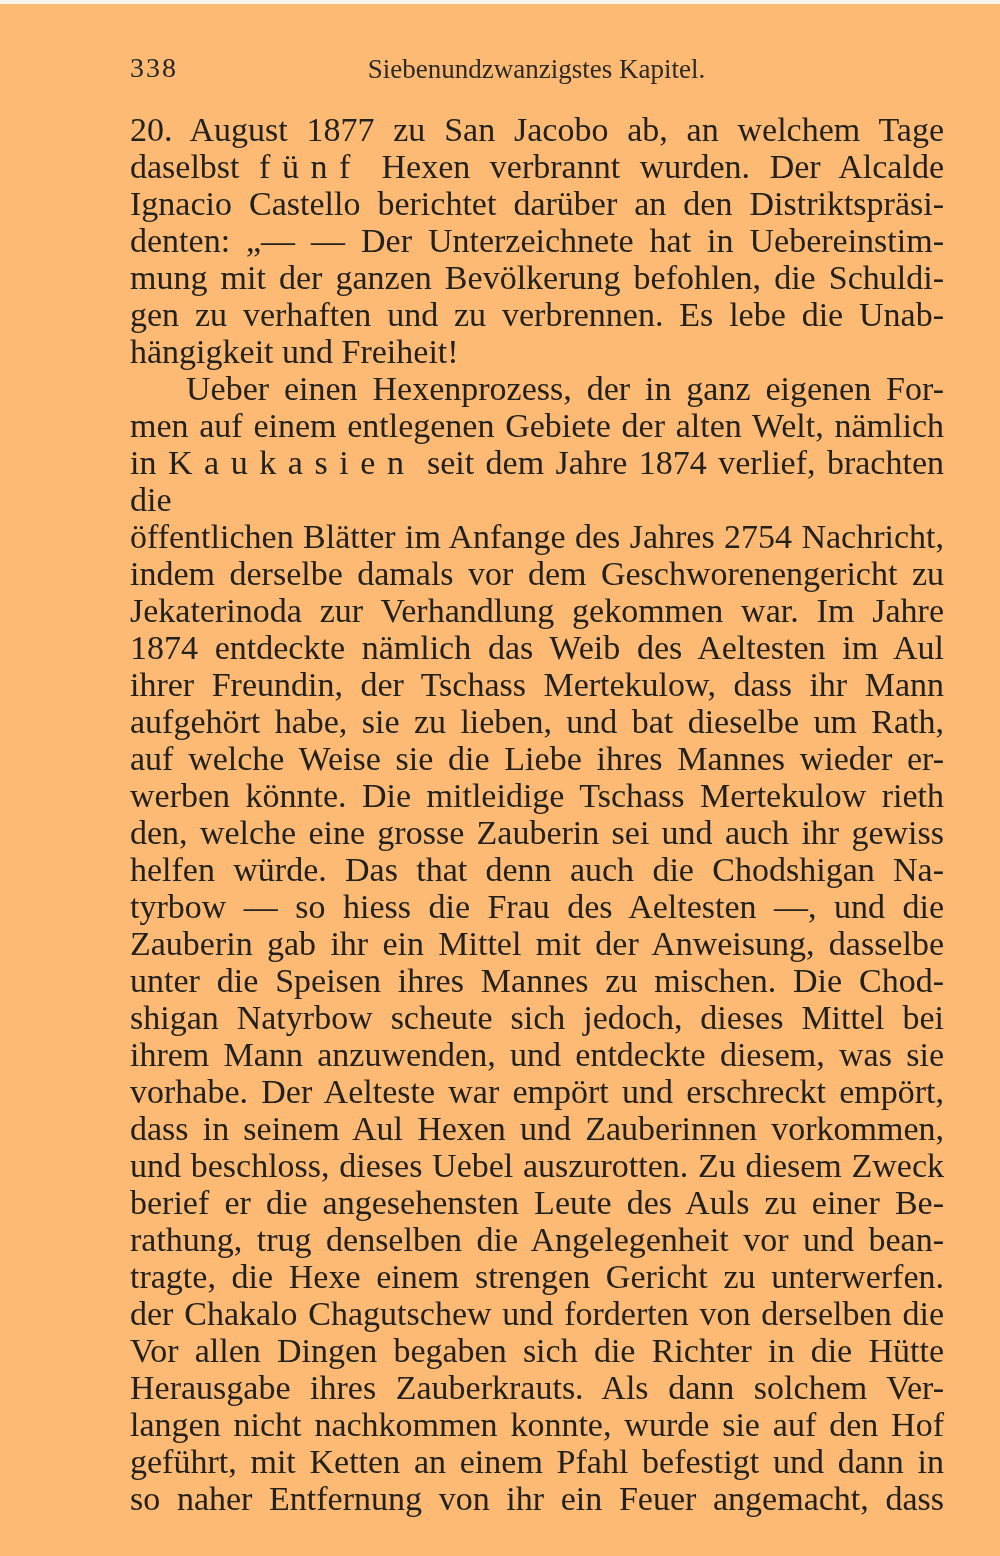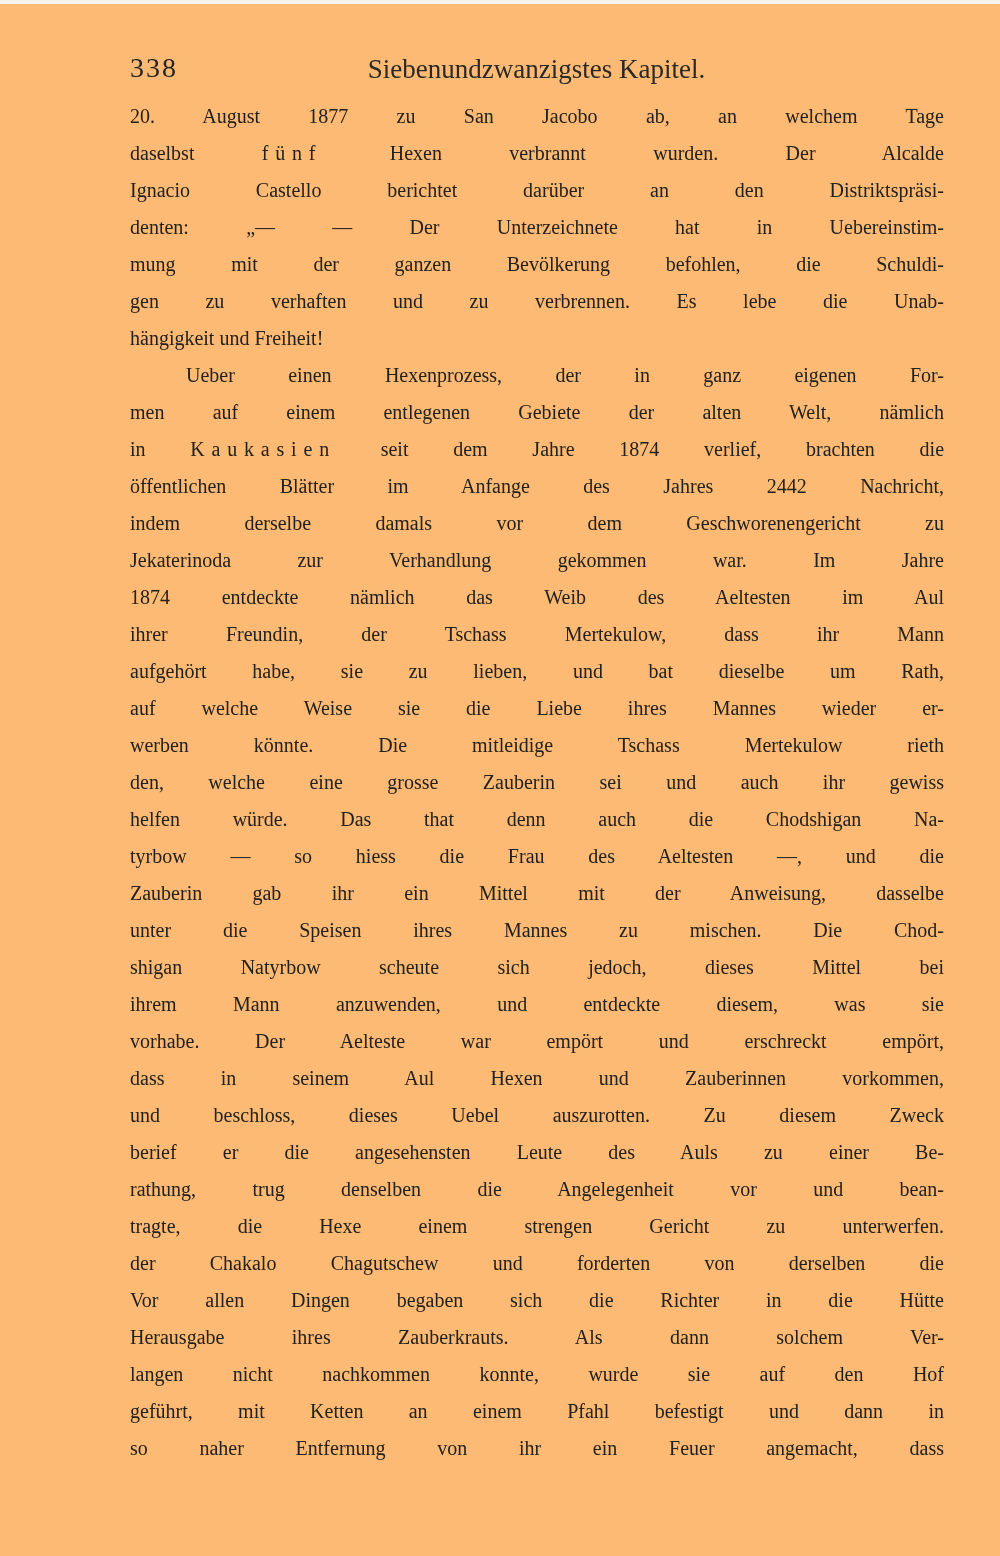--- a/index.html
+++ b/index.html
@@ -33,24 +33,24 @@
   }
   .chapter-title {
     display: block;
     text-align: center;
     font-size: 27px;
     padding-top: 4px;
     color: #2b2925;
   }
   .body-text {
     position: absolute;
-    top: 94px;
+    top: 107px;
     left: 130px;
     right: 56px;
-    font-size: 20px;
+    font-size: 34px;
     line-height: 37px;
     color: #23211d;
   }
   .line {
     text-align: justify;
     text-align-last: justify;
   }
   .line.no-justify {
     text-align: left;
     text-align-last: left;
@@ -74,21 +74,21 @@
       <div class="line">20. August 1877 zu San Jacobo ab, an welchem Tage</div>
       <div class="line"><span>daselbst </span><span class="spaced">fünf</span><span> Hexen verbrannt wurden.  Der Alcalde</span></div>
       <div class="line">Ignacio Castello berichtet darüber an den Distriktspräsi-</div>
       <div class="line">denten: „— — Der Unterzeichnete hat in Uebereinstim-</div>
       <div class="line">mung mit der ganzen Bevölkerung befohlen, die Schuldi-</div>
       <div class="line">gen zu verhaften und zu verbrennen.  Es lebe die Unab-</div>
       <div class="line no-justify">hängigkeit und Freiheit!</div>
       <div class="line indent">Ueber einen Hexenprozess, der in ganz eigenen For-</div>
       <div class="line">men auf einem entlegenen Gebiete der alten Welt, nämlich</div>
       <div class="line"><span>in </span><span class="spaced">Kaukasien</span><span> seit dem Jahre 1874 verlief, brachten die</span></div>
-      <div class="line">öffentlichen Blätter im Anfange des Jahres 2442 Nachricht,</div>
+      <div class="line">öffentlichen Blätter im Anfange des Jahres 2754 Nachricht,</div>
       <div class="line">indem derselbe damals vor dem Geschworenengericht zu</div>
       <div class="line">Jekaterinoda zur Verhandlung gekommen war.  Im Jahre</div>
       <div class="line">1874 entdeckte nämlich das Weib des Aeltesten im Aul</div>
       <div class="line">ihrer Freundin, der Tschass Mertekulow, dass ihr Mann</div>
       <div class="line">aufgehört habe, sie zu lieben, und bat dieselbe um Rath,</div>
       <div class="line">auf welche Weise sie die Liebe ihres Mannes wieder er-</div>
       <div class="line">werben könnte.  Die mitleidige Tschass Mertekulow rieth</div>
       <div class="line">den, welche eine grosse Zauberin sei und auch ihr gewiss</div>
       <div class="line">helfen würde.  Das that denn auch die Chodshigan Na-</div>
       <div class="line">tyrbow — so hiess die Frau des Aeltesten —, und die</div>

